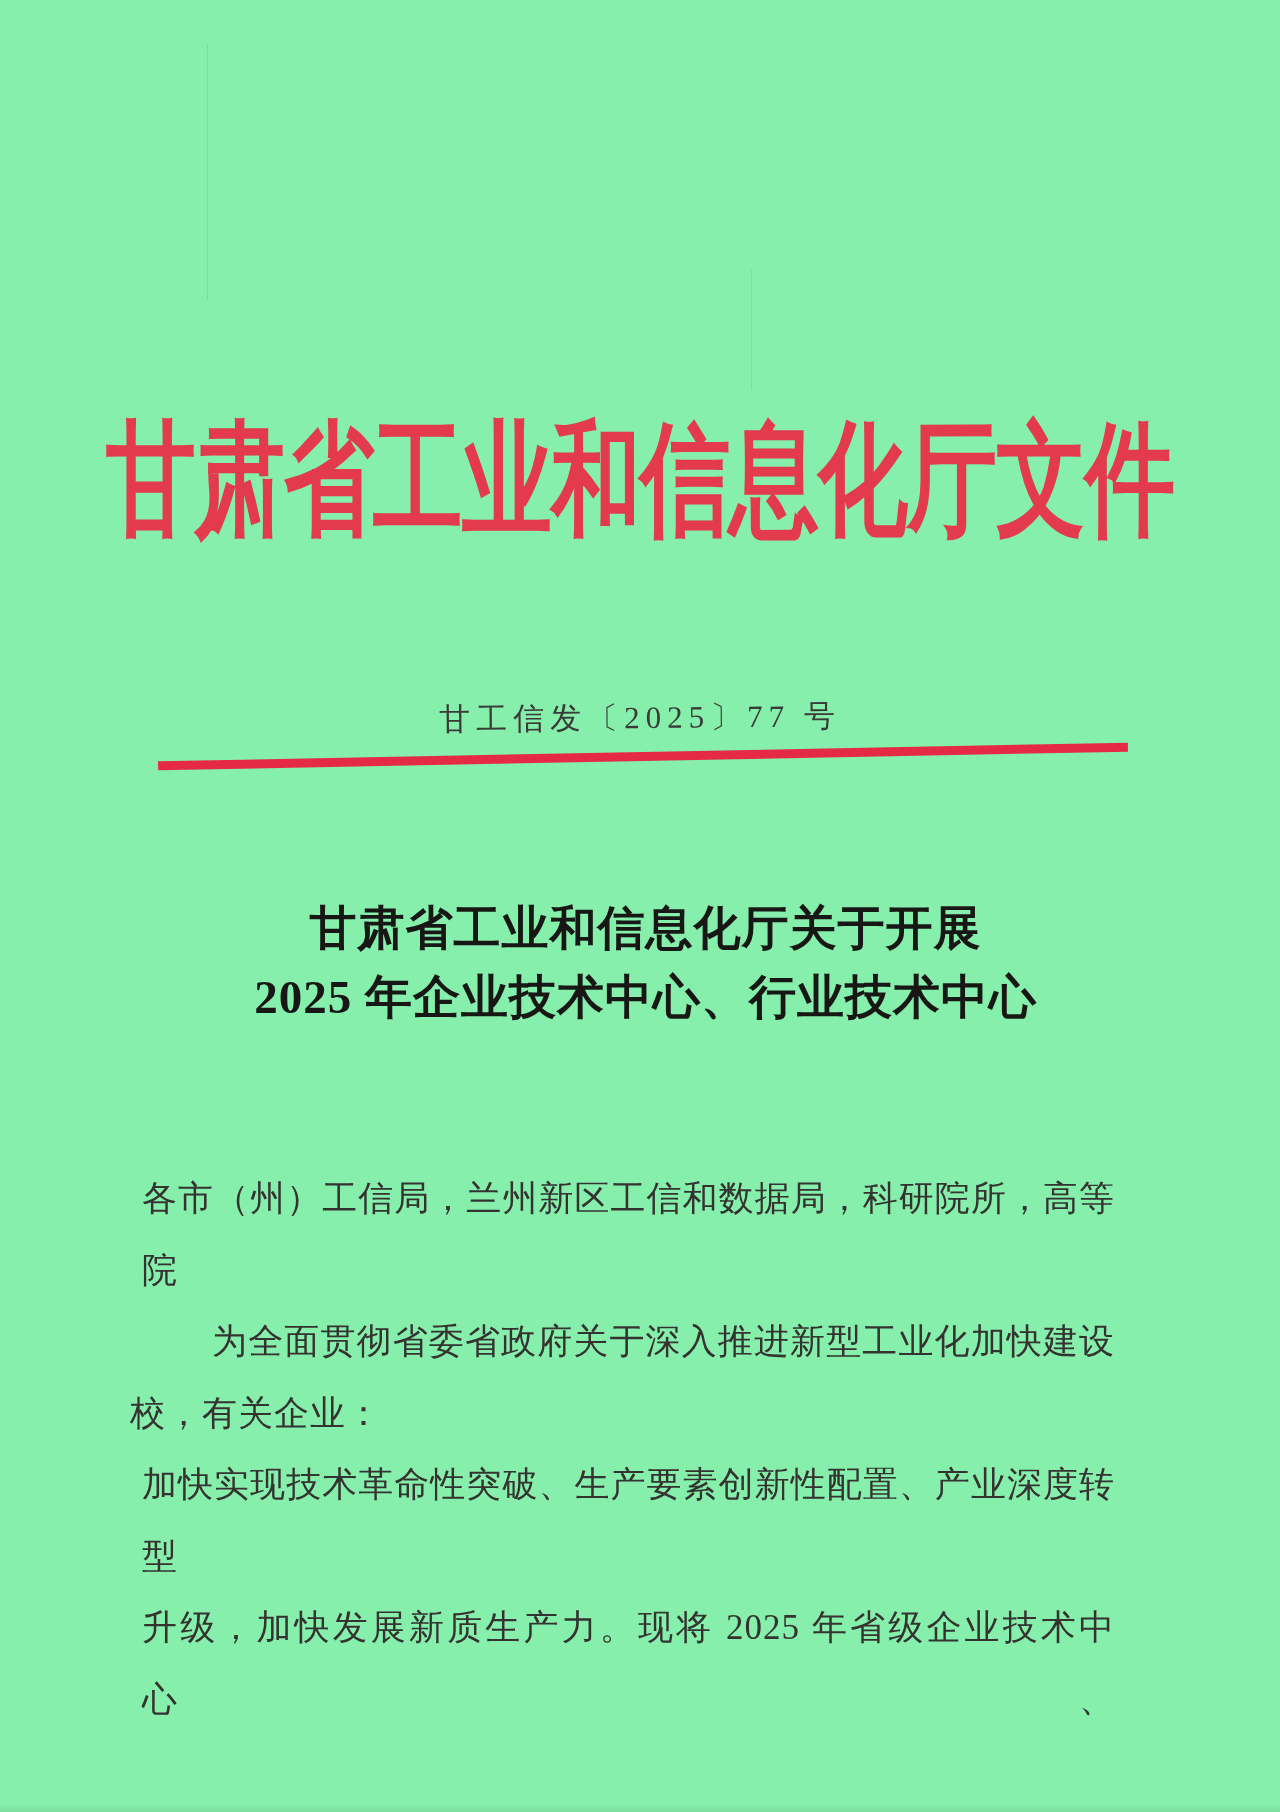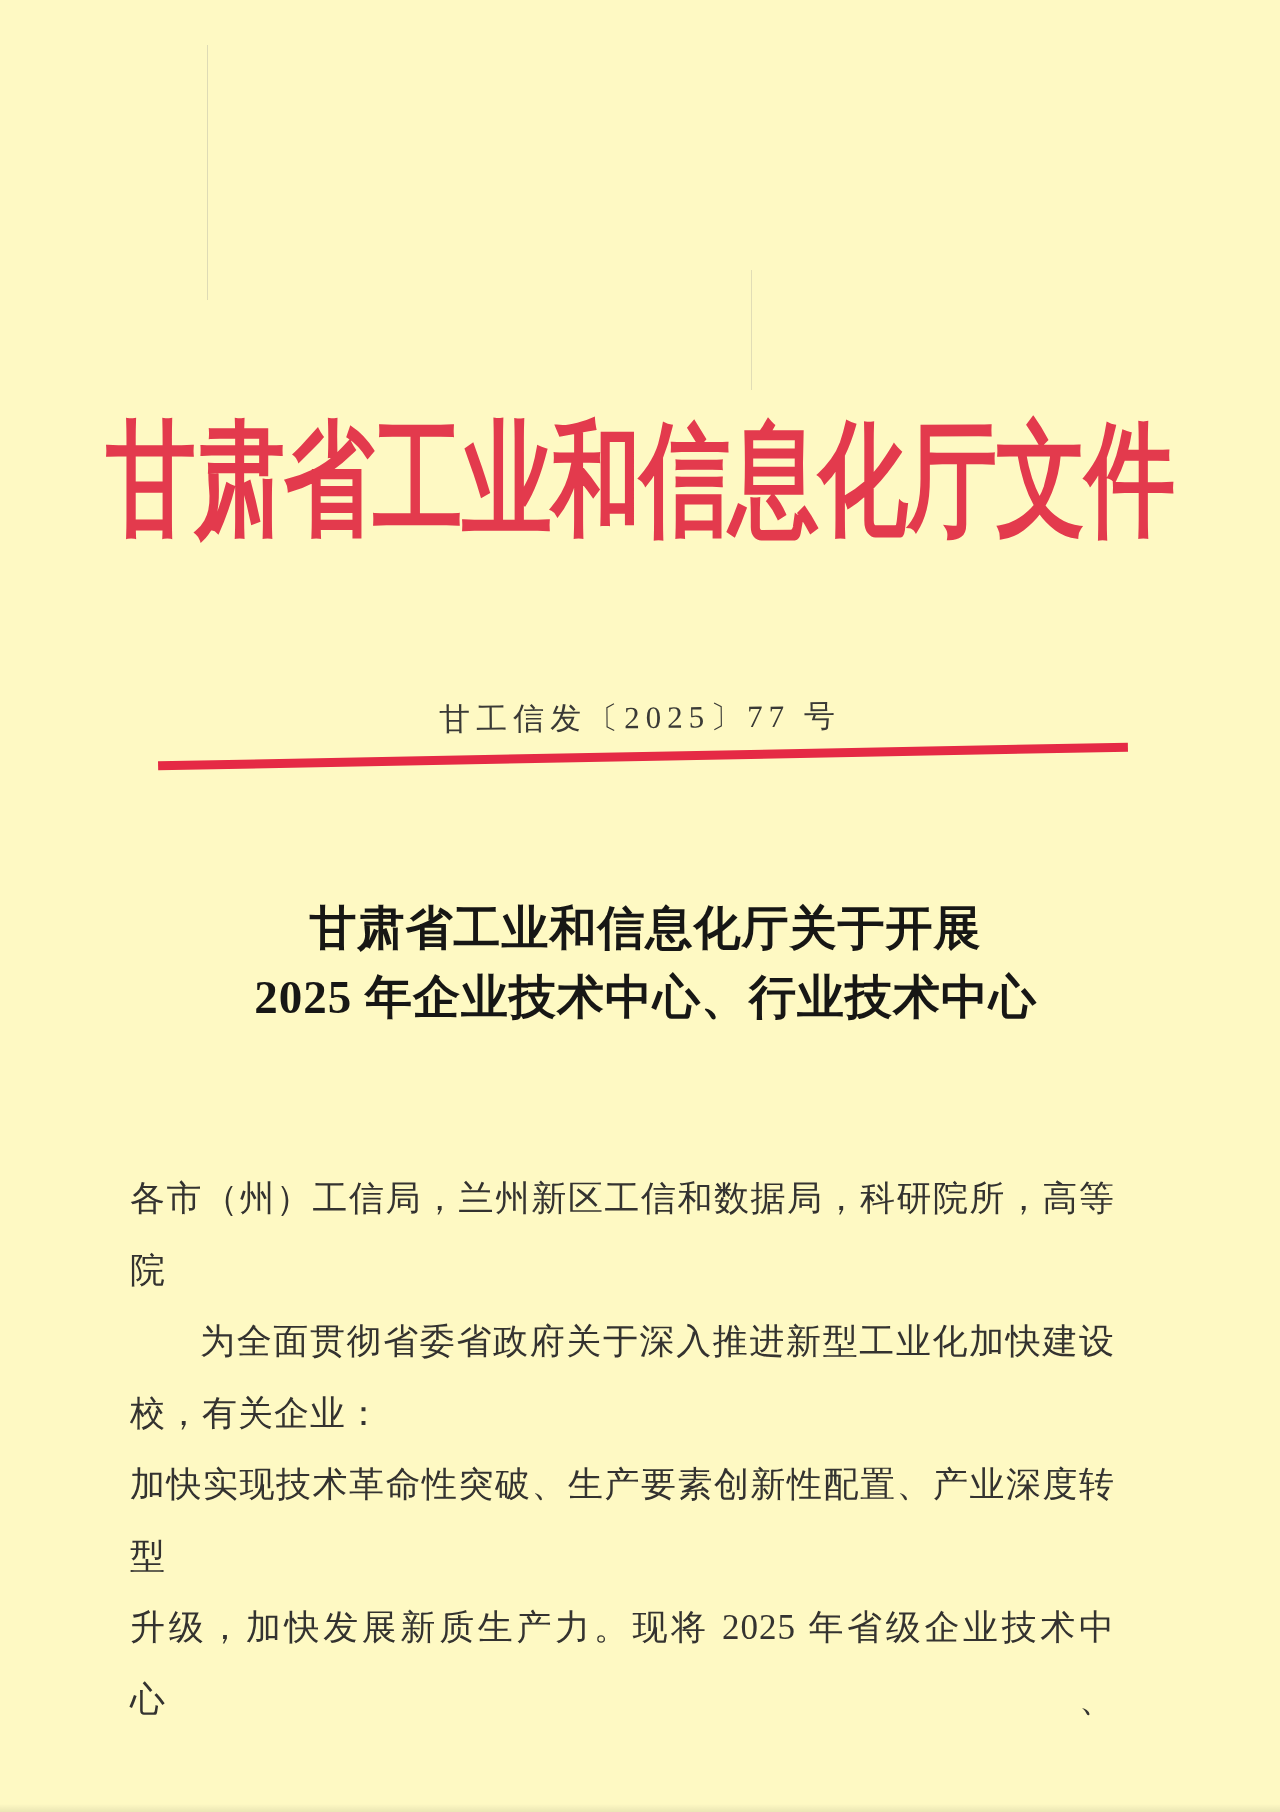--- a/index.html
+++ b/index.html
@@ -5,21 +5,21 @@
   html, body {
     margin: 0;
     padding: 0;
     background: #e8e8e8;
   }
   .page {
     position: relative;
     width: 1280px;
     height: 1812px;
     margin: 0 auto;
-    background: #fef9c3;
+    background: #86efac;
     overflow: hidden;
     font-family: "Liberation Serif", "DejaVu Serif", serif;
   }
   
   .scan-line-1 {
     position: absolute;
     left: 207px; top: 45px;
     width: 1px; height: 255px;
     background: rgba(150,150,150,0.30);
   }
@@ -96,20 +96,21 @@
     width: 985px;
     font-size: 35px;
     color: #343330;
     line-height: 71.5px;
     letter-spacing: 1px;
   }
   .bline { margin: 0; }
   .just {
     text-align: justify;
     text-align-last: justify;
+    margin-left: 12px;
   }
   .indent { text-indent: 2em; }
 </style>
 </head>
 <body>
 
 <div class="page">
 
   <div class="scan-line-1"></div>
   <div class="scan-line-2"></div>

